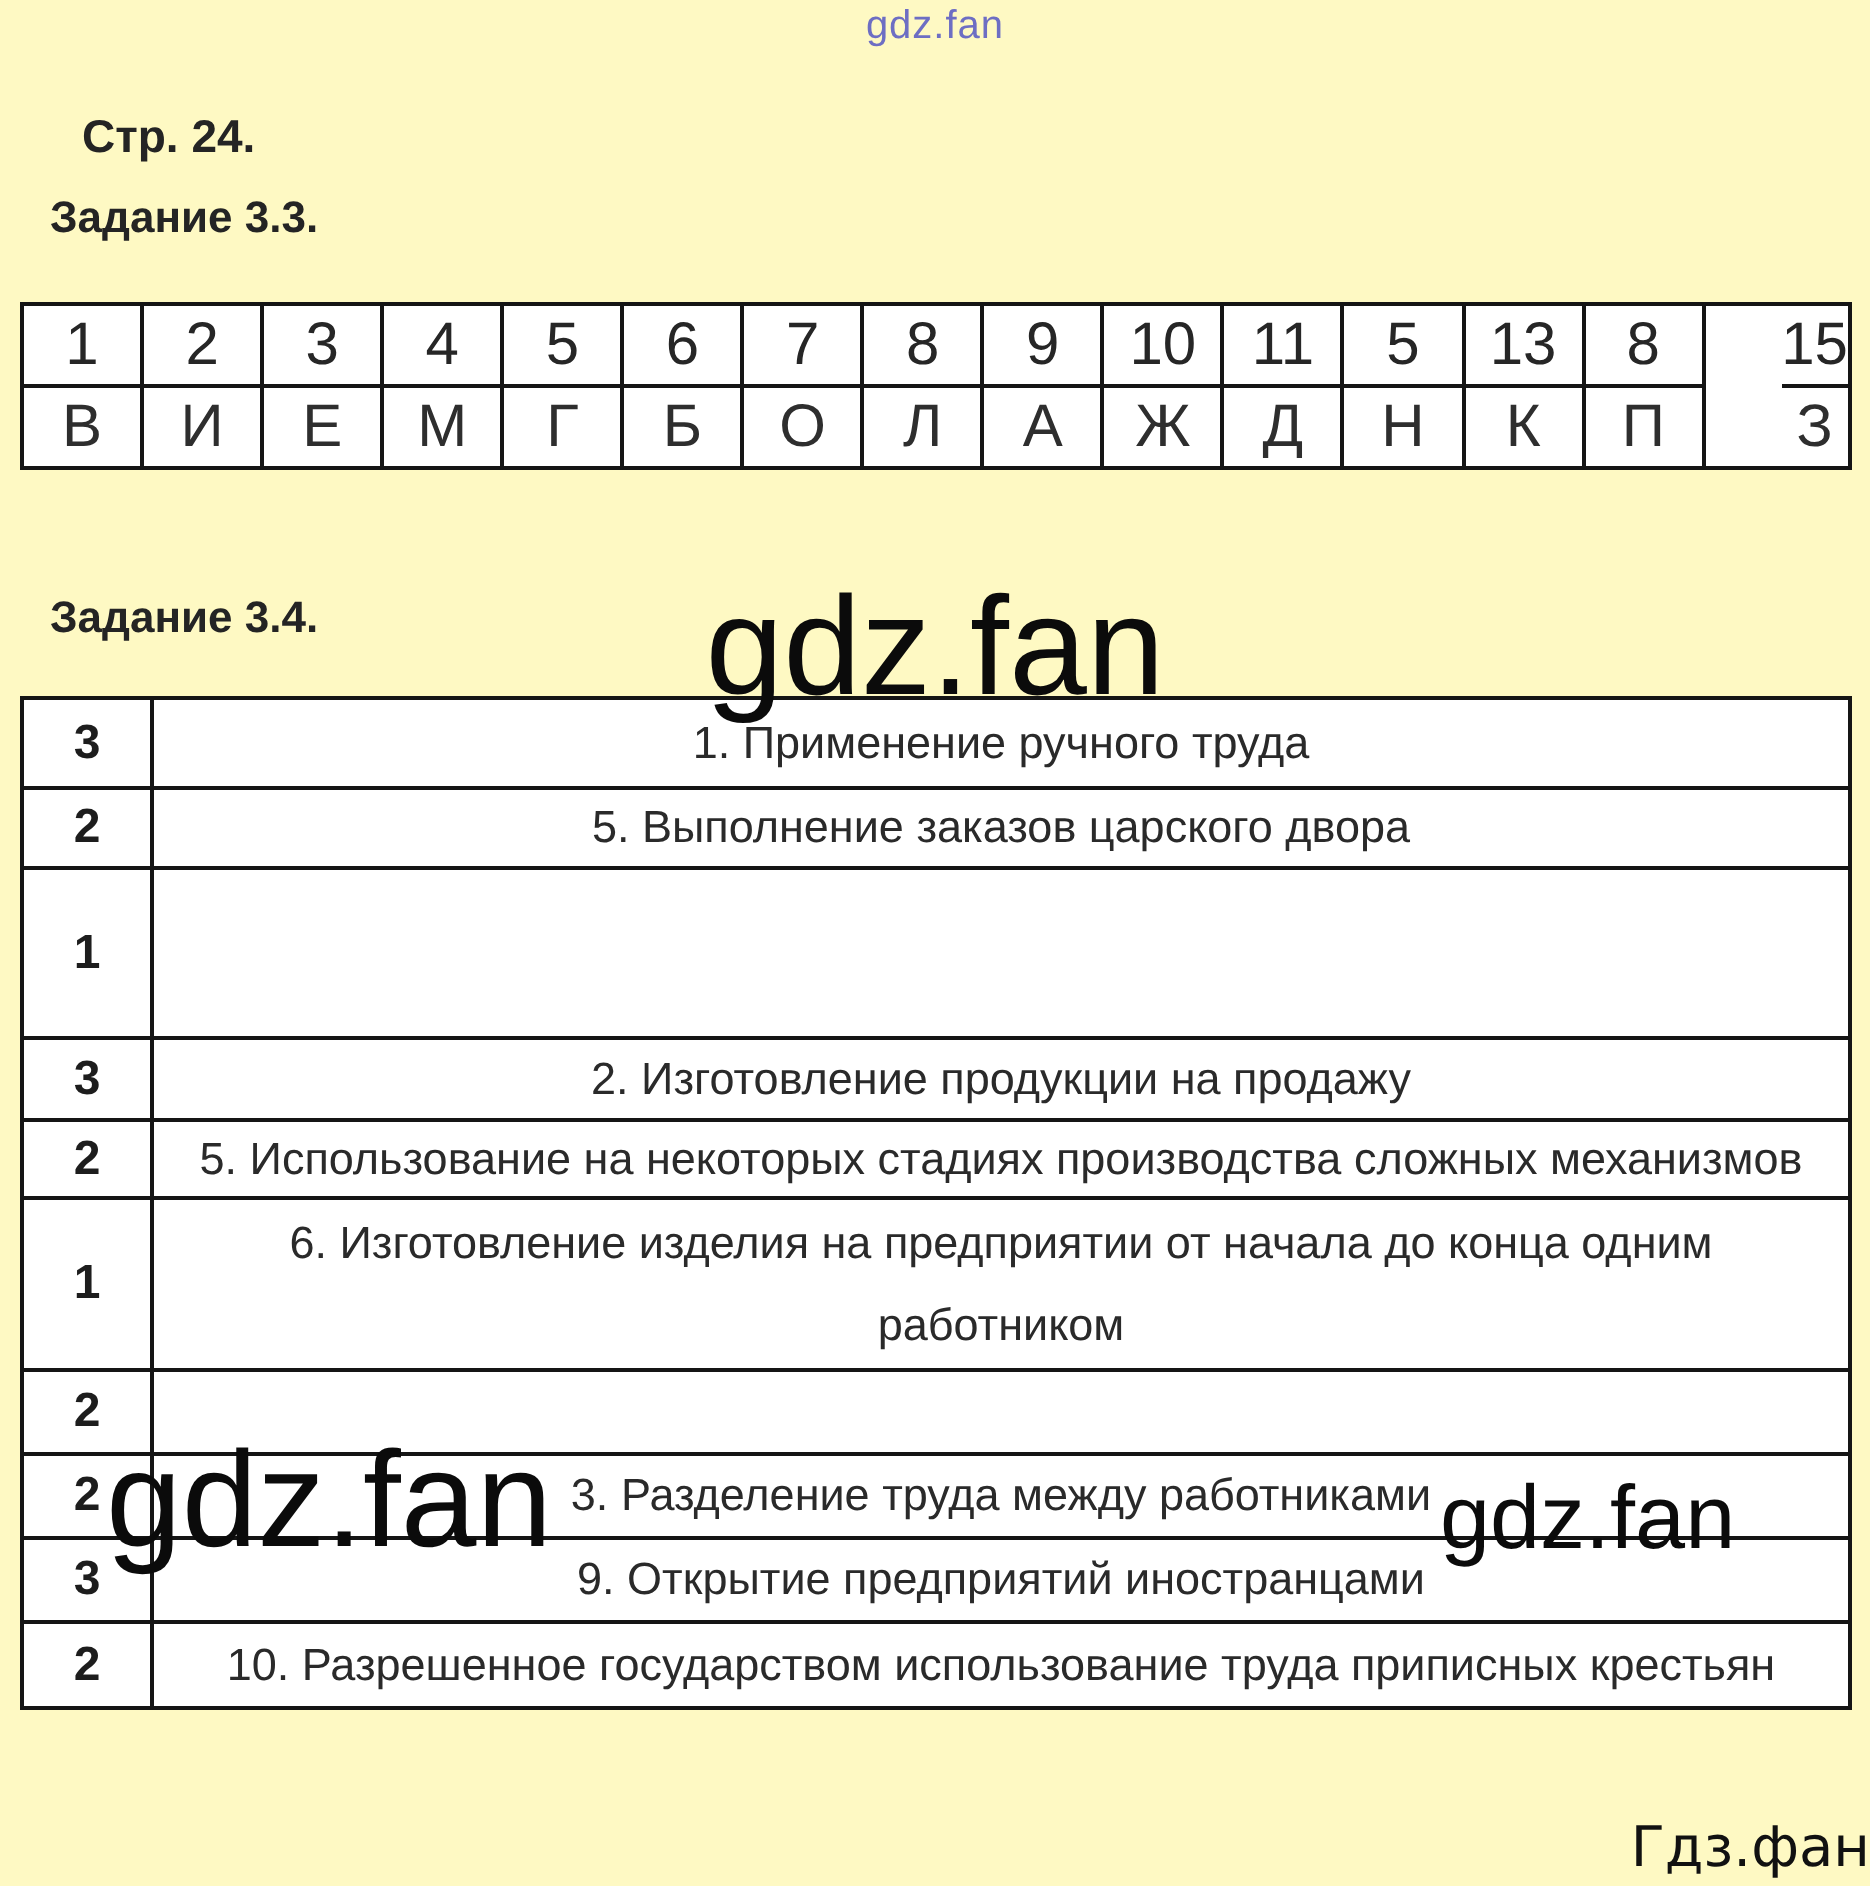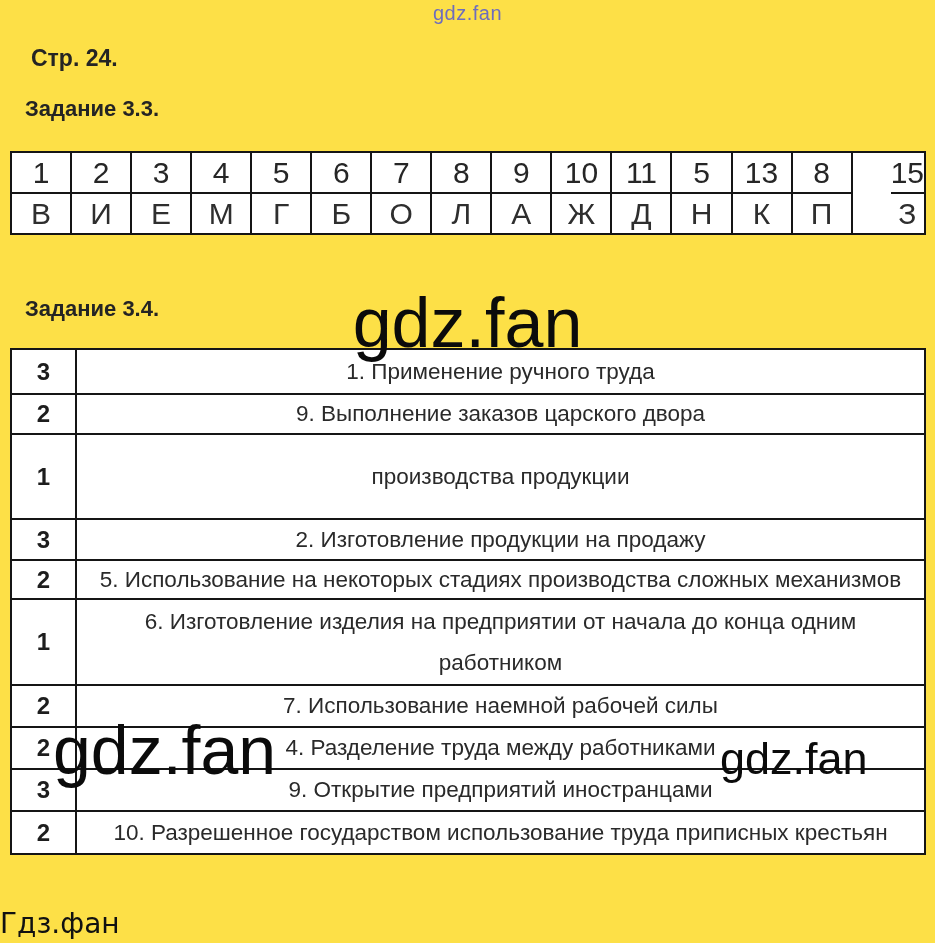--- a/index.html
+++ b/index.html
@@ -1,27 +1,27 @@
 <!DOCTYPE html>
 <html><head>
 <meta charset="utf-8">
 <style>
   html,body{margin:0;padding:0;background:#fff;}
   .page{
-    position:relative;width:935px;height:943px;background:#fde047;
+    position:relative;width:935px;height:943px;background:#fef9c3;
     font-family:"Liberation Sans", sans-serif;color:#222;overflow:hidden;
   }
   
   .wm{position:absolute;z-index:5;pointer-events:none;line-height:1;color:#0b0b0b;font-family:"Liberation Sans",sans-serif;}
   .wm-top{top:3px;left:0;right:0;text-align:center;font-size:20px;color:#6667c4;font-weight:400;letter-spacing:.5px;opacity:.95;}
   .wm-center{top:288px;left:0;right:0;text-align:center;font-size:70px;}
   .wm-bl{top:716px;left:53px;font-size:68px;}
   .wm-br{top:736px;left:720px;font-size:45px;}
   
-  .page-title{position:absolute;top:39px;left:25px;margin:6px;font-size:23px;font-weight:700;color:#242424;}
+  .page-title{position:absolute;top:39px;left:25px;margin:16px;font-size:23px;font-weight:700;color:#242424;}
   .task-title{position:absolute;left:25px;margin:0;font-size:22px;font-weight:700;color:#242424;}
   .task33-title{top:96px;}
   .task34-title{top:296px;}
   
   .t33{
     position:absolute;left:10px;top:151px;width:912px;
     display:grid;grid-template-columns:repeat(15,1fr);grid-template-rows:39px 41px;
     border:2px solid #151515;background:#fff;
   }
   .t33 .cell{
@@ -41,21 +41,21 @@
     flex:0 0 63px;border-right:2px solid #151515;
     display:flex;align-items:center;justify-content:center;
     font-size:24px;font-weight:700;color:#1d1d1d;
   }
   .t34 .txt{
     flex:1;display:flex;flex-direction:column;justify-content:center;gap:17px;
     align-items:center;text-align:center;font-size:22.5px;color:#2a2a2a;padding:3px 8px;
   }
   .t34 .txt .line{line-height:1.05;}
   
-  .footer{position:absolute;top:907px;left:0;right:0;text-align:left;font-size:28px;color:#111;font-family:"DejaVu Sans",sans-serif;}
+  .footer{position:absolute;top:907px;left:0;right:0;text-align:right;font-size:28px;color:#111;font-family:"DejaVu Sans",sans-serif;}
 </style>
 </head>
 <body>
 
 <div class="page">
 
   <div class="wm wm-top">gdz.fan</div>
 
   <h1 class="page-title">Стр. 24.</h1>
 
@@ -101,27 +101,26 @@
   <div class="t34" id="t34-grid">
       <div class="row" style="height: 43px;">
         <div class="ans">3</div>
         <div class="txt">
           <div class="line">1. Применение ручного труда</div>
         </div>
       </div>
       <div class="row" style="height: 38px;">
         <div class="ans">2</div>
         <div class="txt">
-          <div class="line">9. Выполнение заказов царского двора</div>
+          <div class="line">5. Выполнение заказов царского двора</div>
         </div>
       </div>
       <div class="row" style="height: 83px;">
         <div class="ans">1</div>
         <div class="txt">
-          <div class="line">производства продукции</div>
         </div>
       </div>
       <div class="row" style="height: 39px;">
         <div class="ans">3</div>
         <div class="txt">
           <div class="line">2. Изготовление продукции на продажу</div>
         </div>
       </div>
       <div class="row" style="height: 37px;">
         <div class="ans">2</div>
@@ -131,28 +130,25 @@
       </div>
       <div class="row" style="height: 84px;">
         <div class="ans">1</div>
         <div class="txt">
           <div class="line">6. Изготовление изделия на предприятии от начала до конца одним</div>
           <div class="line">работником</div>
         </div>
       </div>
       <div class="row" style="height: 40px;">
         <div class="ans">2</div>
-        <div class="txt">
-          <div class="line">7. Использование наемной рабочей силы</div>
-        </div>
       </div>
       <div class="row" style="height: 40px;">
         <div class="ans">2</div>
         <div class="txt">
-          <div class="line">4. Разделение труда между работниками</div>
+          <div class="line">3. Разделение труда между работниками</div>
         </div>
       </div>
       <div class="row" style="height: 40px;">
         <div class="ans">3</div>
         <div class="txt">
           <div class="line">9. Открытие предприятий иностранцами</div>
         </div>
       </div>
       <div class="row" style="height: 41px;">
         <div class="ans">2</div>

